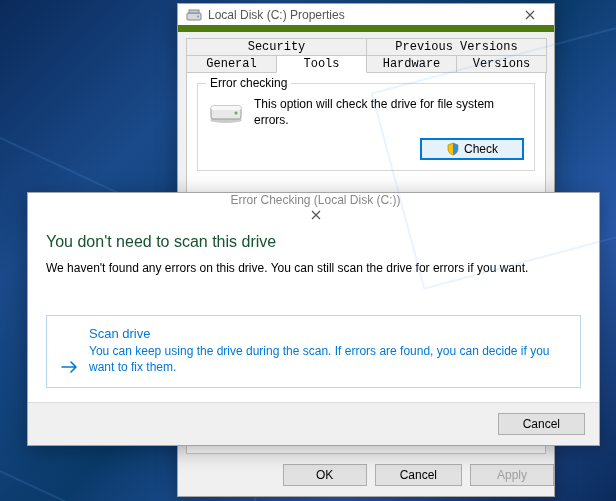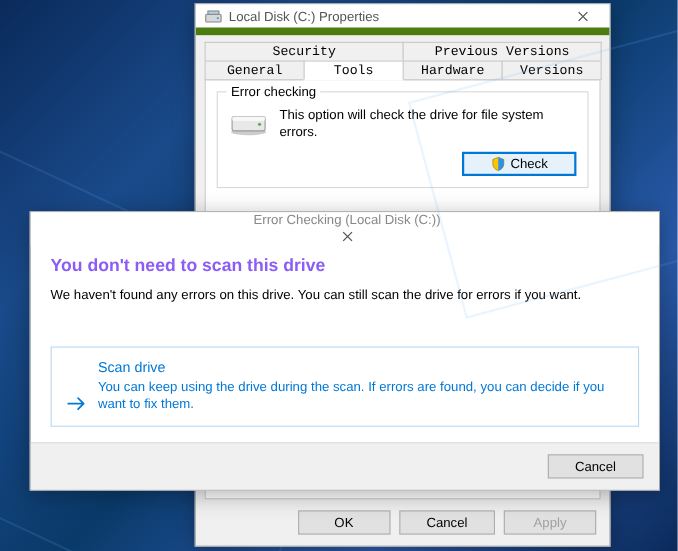--- a/index.html
+++ b/index.html
@@ -111,34 +111,34 @@
     font-size: 12px;
     display: inline-flex; align-items:center; justify-content:center;
     gap: 4px;
     padding: 0 24px;
     cursor: default;
   }
   .btn.primary { border: 2px solid #0078d7; background: #e5f1fb; }
   .btn.disabled { color: #a0a0a0; }
   .btnrow-bottom {
     position: absolute;
-    bottom: 10px; right: 12px;
+    bottom: 10px; right: 0;
     display: flex; gap: 8px;
   }
 
   
   .errchk {
     left: 27px; top: 192px;
     width: 573px;
     background: #fff;
   }
   .errchk .titlebar { background: #fff; border-bottom: none; height: 30px; flex-direction: column; }
   .errchk .titlebar .ttext { color: #888; }
   .errbody { padding: 8px 18px 14px 18px; }
-  .h1 { color: #8b5cf6; font-size: 16px; font-weight: 700; margin: 2px 0 10px 0; }
+  .h1 { color: #14532d; font-size: 16px; font-weight: 400; margin: 2px 0 10px 0; }
   .p1 { font-size: 12px; }
   .actionbox {
     border: 1px solid #b8d8f0;
     padding: 10px 12px 12px 14px;
     display: flex;
     gap: 10px;
     align-items: flex-end;
     cursor: default;
     margin-top: 40px;
   }

